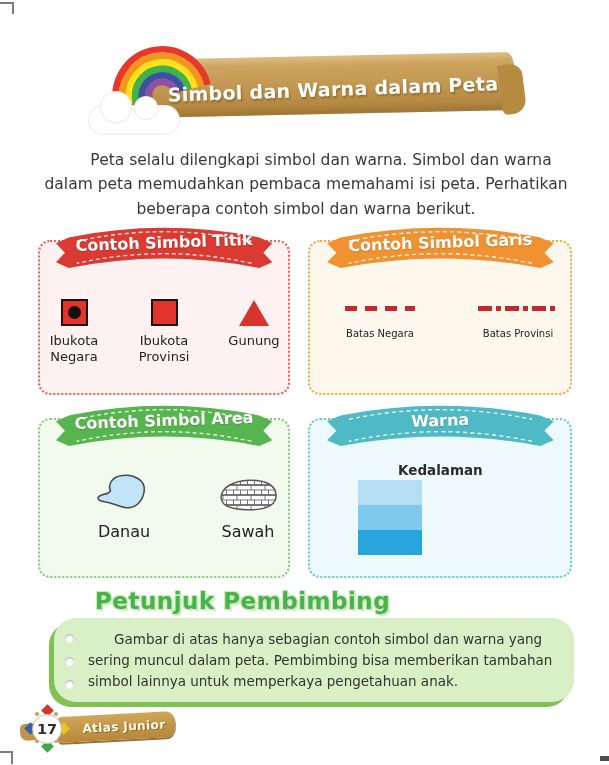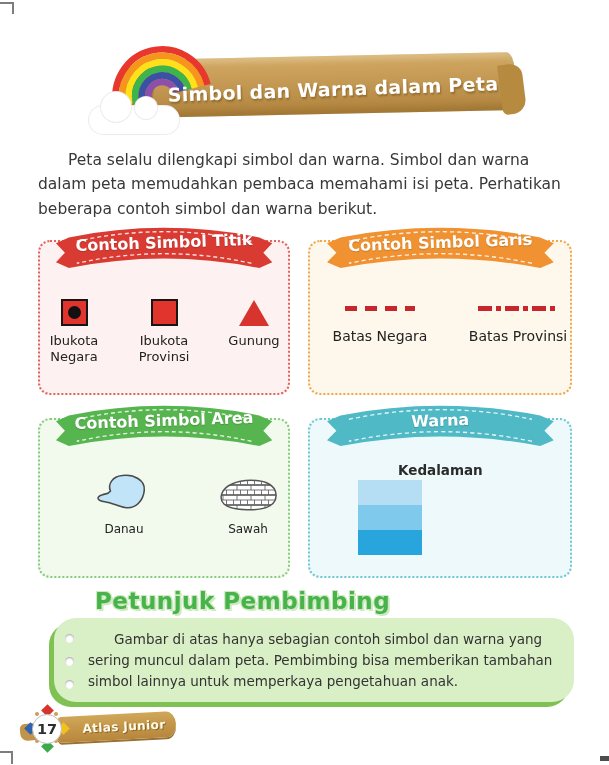--- a/index.html
+++ b/index.html
@@ -32,21 +32,21 @@
       transform:rotate(-14deg); z-index:3; }
   .cloud { position:absolute; left:-6px; top:70px; width:90px; height:28px; background:#fff;
       border-radius:16px; box-shadow:0 0 0 1px #ebebeb; z-index:4; }
   .cloud::before { content:''; position:absolute; left:12px; top:-14px; width:30px; height:30px;
       background:#fff; border-radius:50%; box-shadow:0 0 0 1px #ebebeb; }
   .cloud::after { content:''; position:absolute; left:46px; top:-9px; width:22px; height:22px;
       background:#fff; border-radius:50%; box-shadow:0 0 0 1px #ebebeb; }
 
   
   .intro { position:absolute; left:38px; top:148px; width:536px; font-size:15.5px;
-      line-height:1.58; color:#383838; text-indent:30px; }
+      line-height:1.58; color:#383838; text-indent:30px;text-align:center; }
 
   
   .sym-box { position:absolute; border:2px dotted; border-radius:12px; }
   .box-titik { left:38px; top:240px; width:252px; height:155px; border-color:#e2635c; background:#fdf2f1; }
   .box-garis { left:308px; top:240px; width:264px; height:155px; border-color:#f0a84f; background:#fdf8eb; }
   .box-area  { left:38px; top:418px; width:252px; height:160px; border-color:#86cc7e; background:#f2faee; }
   .box-warna { left:308px; top:418px; width:264px; height:160px; border-color:#6fc7d2; background:#eef9fb; }
 
   .c-red{color:#d93b33} .c-orange{color:#f09231} .c-green{color:#57b54f} .c-teal{color:#4fb9c6}
   .ribbon { position:absolute; top:-17px; left:6%; width:88%; height:44px; }
@@ -73,27 +73,27 @@
 
   
   .row-garis { top:64px; gap:34px; }
   .row-garis .sym-item { width:104px; }
   .line-sym { height:5px; margin-bottom:17px; }
   .line-dashed { width:70px;
       background:repeating-linear-gradient(90deg,#c5272d 0 12px, transparent 12px 20px); }
   .line-dashdot { width:80px;
       background:repeating-linear-gradient(90deg,#c5272d 0 14px, transparent 14px 18px,
                  #c5272d 18px 23px, transparent 23px 27px); }
-  .row-garis .sym-label { font-size:14px; }
+  .row-garis .sym-label { font-size:10px; }
 
   
   .row-area { top:48px; gap:44px; }
   .row-area .sym-item { width:80px; }
   .row-area .sym-glyph { height:48px; margin-bottom:6px; }
-  .row-area .sym-label { font-size:12px; }
+  .row-area .sym-label { font-size:16px; }
 
   
   .kedalaman-title { position:absolute; left:88px; top:42px; font-size:13.5px; font-weight:bold; color:#2b2b2b; }
   .depth-wrap { position:absolute; left:48px; top:60px; display:flex; }
   .depth-swatches { width:64px; }
   .depth-swatch { height:25px; }
   .depth-labels { margin-left:16px; padding-top:6px; }
   .depth-label { height:25px; display:flex; align-items:center; font-size:14.5px; color:#333; white-space:nowrap; }
 
   

